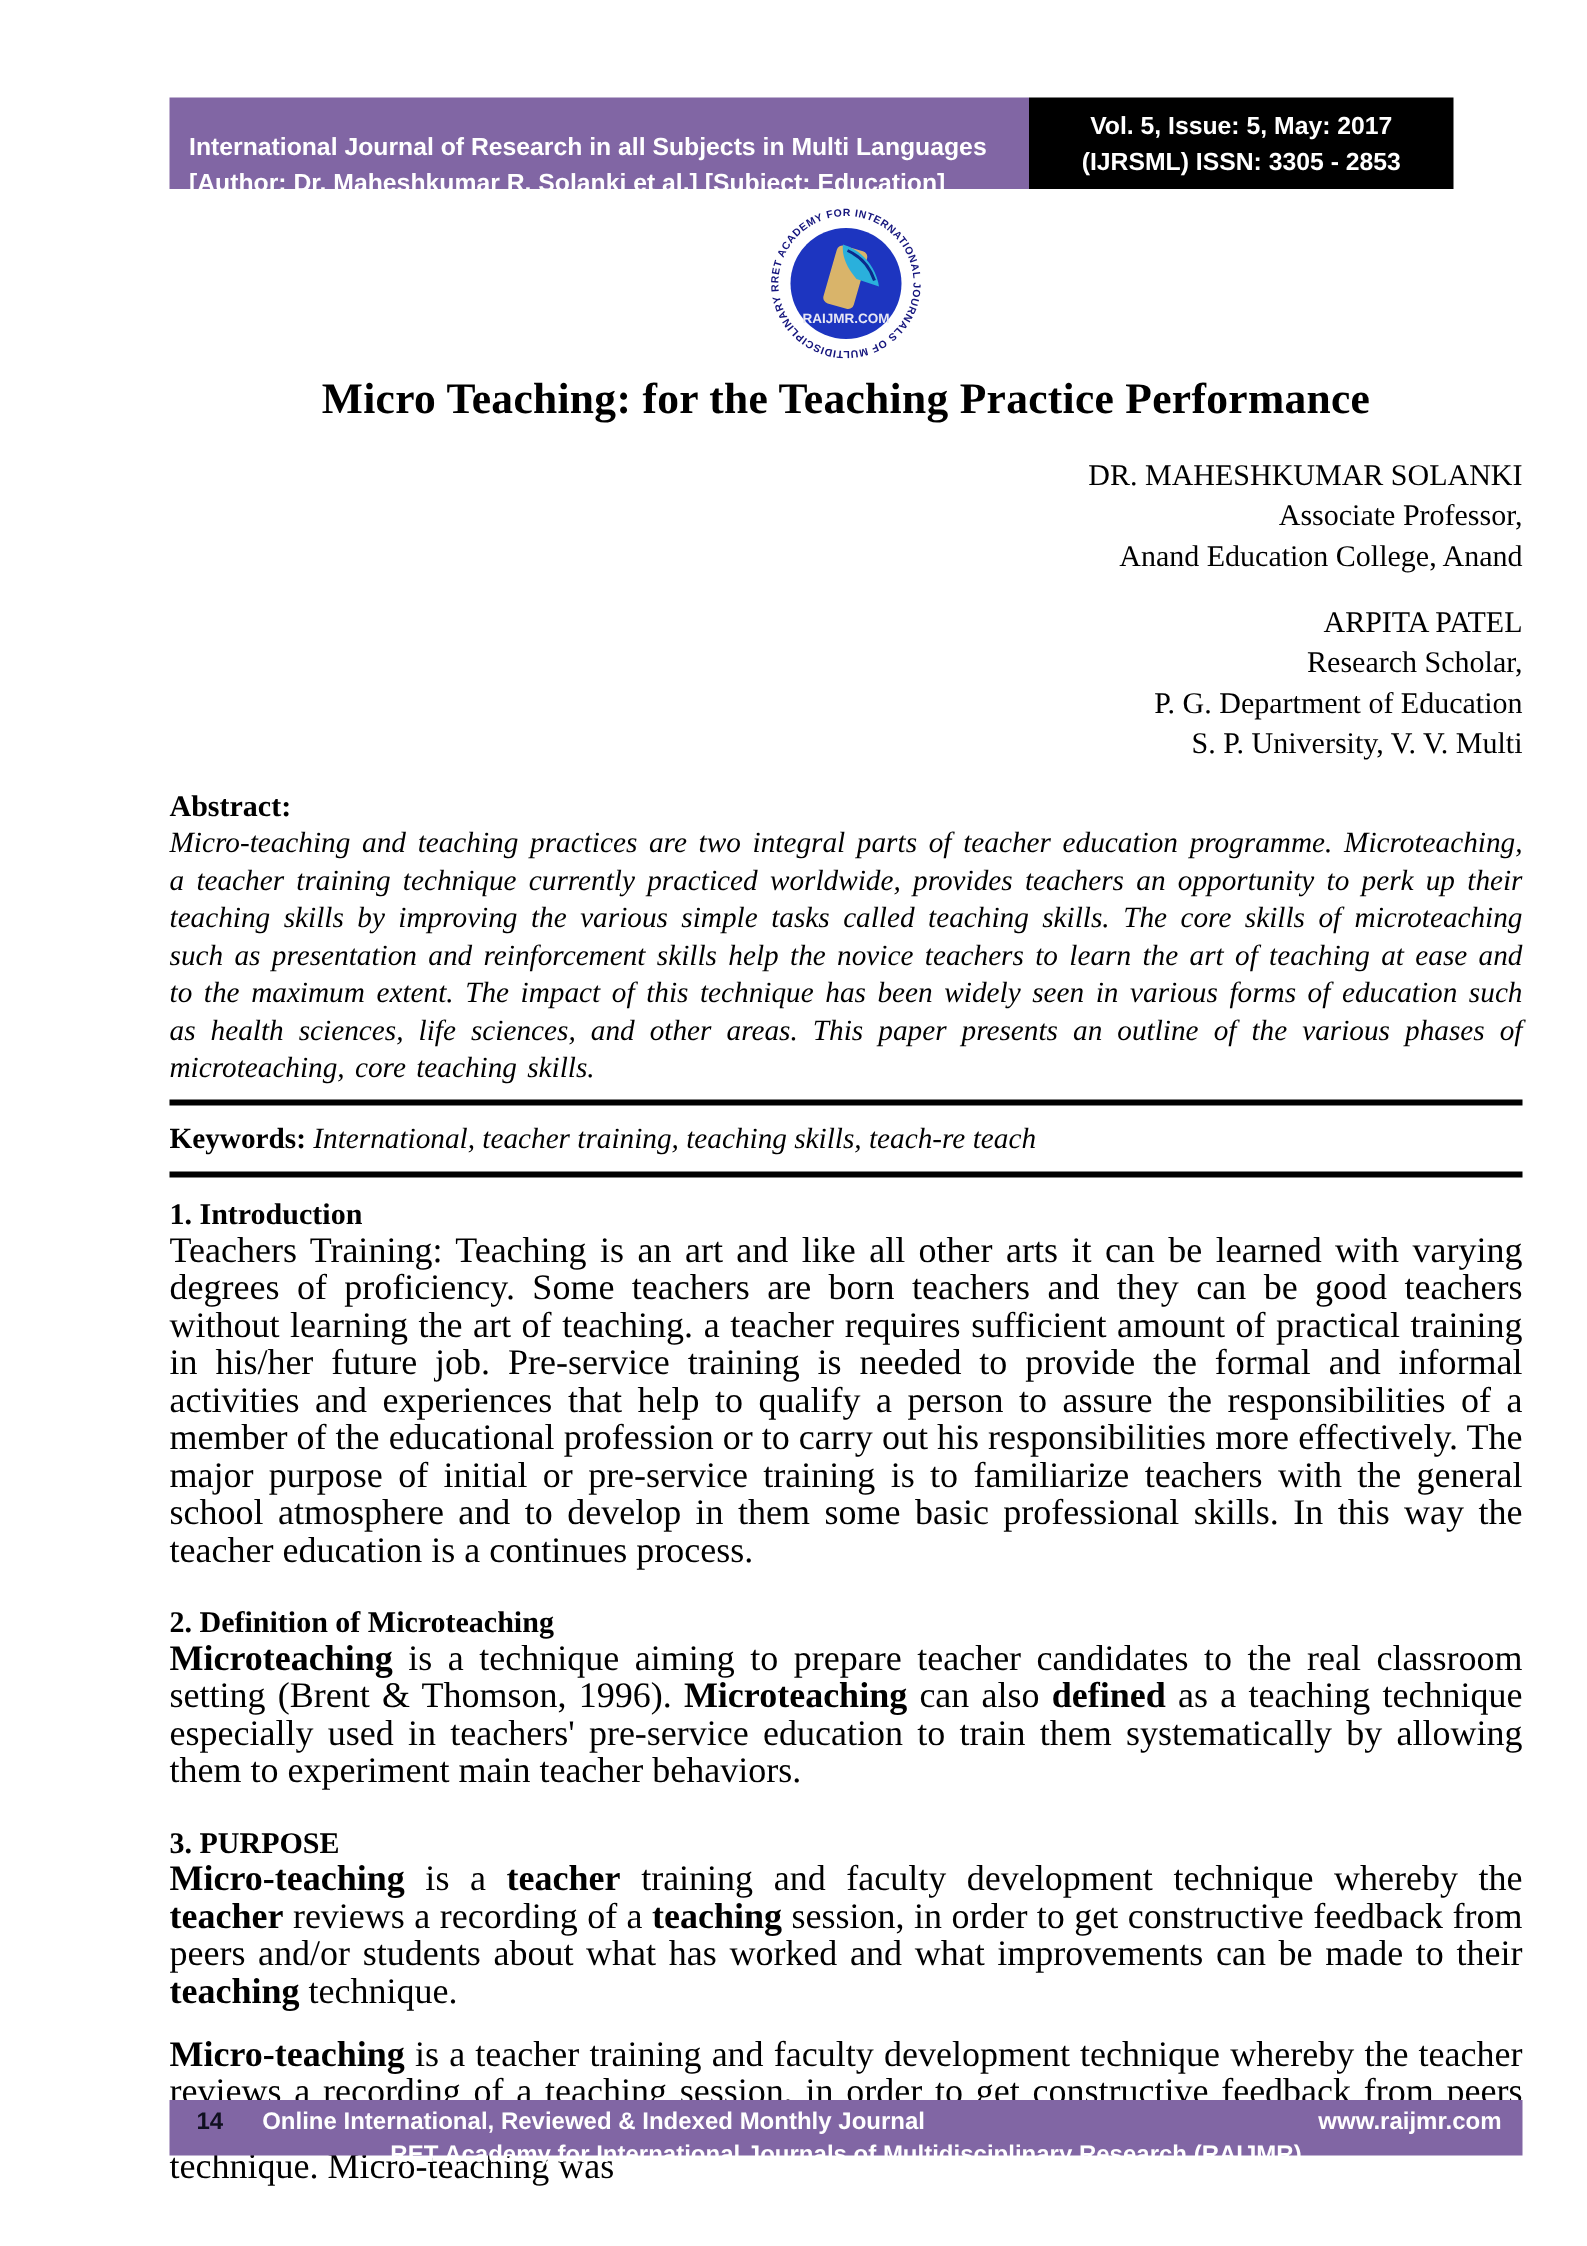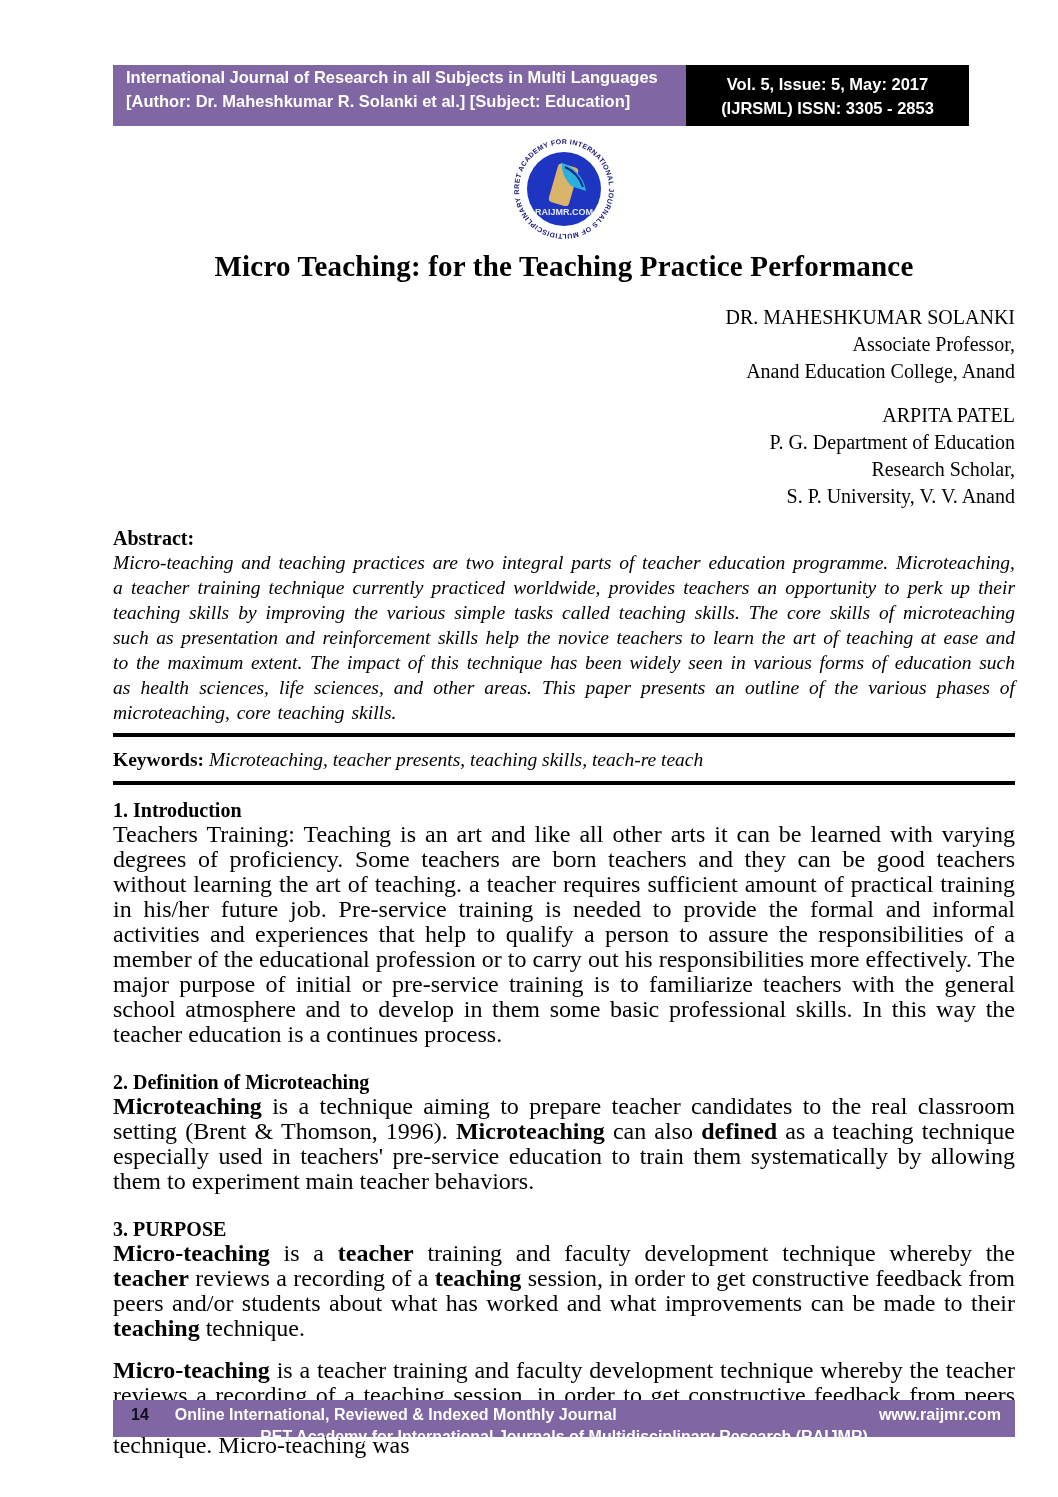--- a/index.html
+++ b/index.html
@@ -13,21 +13,21 @@
     color: #000;
   }
   .content { position: absolute; left: 113px; top: 0; width: 902px; }
 
   
   .band { display: flex; width: 100%; }
   .header-band { margin-top: 65px; height: 61px; }
   .band-left {
     background: #8166A4; color: #fff; width: 573px; height: 100%;
     font-family: "Liberation Sans", sans-serif; font-weight: bold; font-size: 16.5px;
-    padding: 0 10px 0 13px; line-height: 24px; white-space: nowrap;
+    padding: 21px 10px 0 13px; line-height: 24px; white-space: nowrap;
   }
   .band-right {
     background: #000; color: #fff; width: 283px; height: 100%;
     font-family: "Liberation Sans", sans-serif; font-weight: bold; font-size: 16.5px;
     padding-top: 7px; line-height: 24px; text-align: center; white-space: nowrap;
   }
 
   
   .logo-wrap { text-align: center; margin-top: 11px; height: 100px; }
 
@@ -108,32 +108,32 @@
   <div class="paper-title">Micro Teaching: for the Teaching Practice Performance</div>
 
   <div class="authors">
       <div class="author-block">
         <div>DR. MAHESHKUMAR SOLANKI</div>
         <div>Associate Professor,</div>
         <div>Anand Education College, Anand</div>
       </div>
       <div class="author-block">
         <div>ARPITA PATEL</div>
+        <div>Research Scholar,</div>
         <div>P. G. Department of Education</div>
-        <div>Research Scholar,</div>
-        <div>S. P. University, V. V. Anand</div>
+        <div>S. P. University, V. V. Multi</div>
       </div>
     </div>
 
   <div class="abstract-label">Abstract:</div>
   <div class="abstract-text">Micro-teaching and teaching practices are two integral parts of teacher education programme. Microteaching, a teacher training technique currently practiced worldwide, provides teachers an opportunity to perk up their teaching skills by improving the various simple tasks called teaching skills. The core skills of microteaching such as presentation and reinforcement skills help the novice teachers to learn the art of teaching at ease and to the maximum extent. The impact of this technique has been widely seen in various forms of education such as health sciences, life sciences, and other areas. This paper presents an outline of the various phases of microteaching, core teaching skills.</div>
 
   <div class="hrule"></div>
   <div class="keywords-line">
-    <span class="kw-label">Keywords:</span><span class="kw-text"> Microteaching, teacher presents, teaching skills, teach-re teach</span>
+    <span class="kw-label">Keywords:</span><span class="kw-text"> International, teacher training, teaching skills, teach-re teach</span>
   </div>
   <div class="hrule" style="margin-top:0;"></div>
 
   <div class="sections">
       <div class="sec-heading">1. Introduction</div>
       <p class="body-para"><span>Teachers Training: Teaching is an art and like all other arts it can be learned with varying degrees of proficiency. Some teachers are born teachers and they can be good teachers without learning the art of teaching. a teacher requires sufficient amount of practical training in his/her future job. Pre-service training is needed to provide the formal and informal activities and experiences that help to qualify a person to assure the responsibilities of a member of the educational profession or to carry out his responsibilities more effectively. The major purpose of initial or pre-service training is to familiarize teachers with the general school atmosphere and to develop in them some basic professional skills. In this way the teacher education is a continues process.</span></p>
       <div class="sec-heading">2. Definition of Microteaching</div>
       <p class="body-para"><span class="b">Microteaching</span><span> is a technique aiming to prepare teacher candidates to the real classroom setting (Brent &amp; Thomson, 1996). </span><span class="b">Microteaching</span><span> can also </span><span class="b">defined</span><span> as a teaching technique especially used in teachers' pre-service education to train them systematically by allowing them to experiment main teacher behaviors.</span></p>
       <div class="sec-heading">3. PURPOSE</div>
       <p class="body-para"><span class="b">Micro-teaching</span><span> is a </span><span class="b">teacher</span><span> training and faculty development technique whereby the </span><span class="b">teacher</span><span> reviews a recording of a </span><span class="b">teaching</span><span> session, in order to get constructive feedback from peers and/or students about what has worked and what improvements can be made to their </span><span class="b">teaching</span><span> technique.</span></p>

